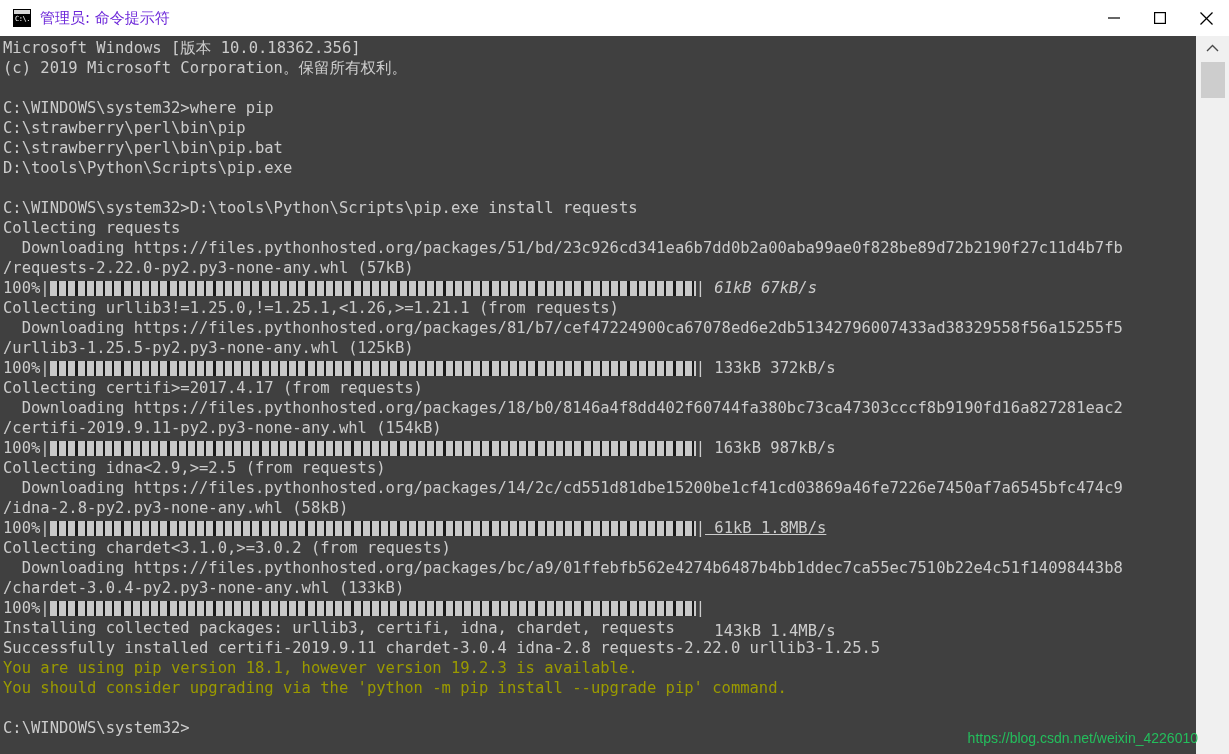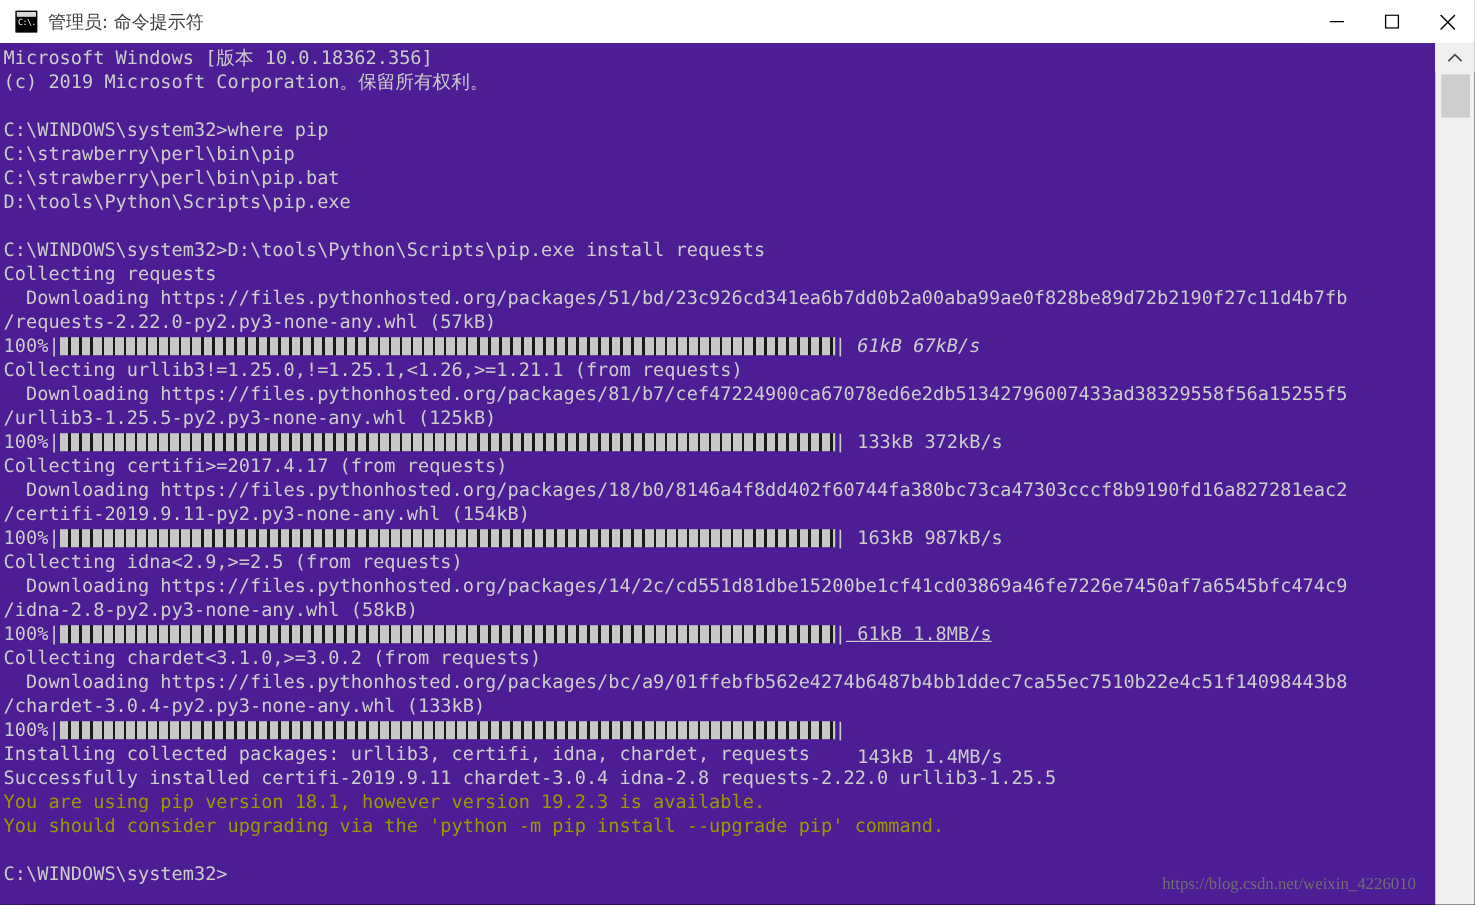--- a/index.html
+++ b/index.html
@@ -54,21 +54,21 @@
     left: 1px; top: 4px;
     color: #ffffff;
     font-size: 7px;
     line-height: 10px;
     font-family: "DejaVu Sans Mono", monospace;
     letter-spacing: -0.5px;
   }
   #title-text {
     font-family: "DejaVu Sans", sans-serif;
     font-size: 15px;
-    color: #404040;
+    color: #6d28d9;
     line-height: 36px;
     white-space: nowrap;
   }
   #window-controls {
     position: absolute;
     right: 0; top: 0;
     height: 36px;
     display: flex;
   }
   .win-btn {
@@ -87,21 +87,21 @@
     z-index: 1;
   }
 
   
   #console {
     position: absolute;
     left: 0;
     top: 36px;
     width: 1196px;
     height: 718px;
-    background: #4c1d95;
+    background: #404040;
     overflow: hidden;
     z-index: 3;
   }
   #console-inner {
     position: absolute;
     left: 3px;
     top: 2px;
     width: 1500px;
   }
   .line {
@@ -165,25 +165,25 @@
     left: 5px;
     top: 26px;
     width: 24px;
     height: 36px;
     background: #cdcdcd;
   }
 
   
   #watermark {
     position: absolute;
-    right: 49px;
+    right: 31px;
     bottom: 8px;
-    font-family: Liberation Serif, serif;
+    font-family: Liberation Sans, sans-serif;
     font-size: 14px;
-    color: #737373;
+    color: #22c55e;
     white-space: nowrap;
     z-index: 5;
     opacity: 0.95;
   }
 </style>
 </head>
 <body>
 
 <div id="window">
 

